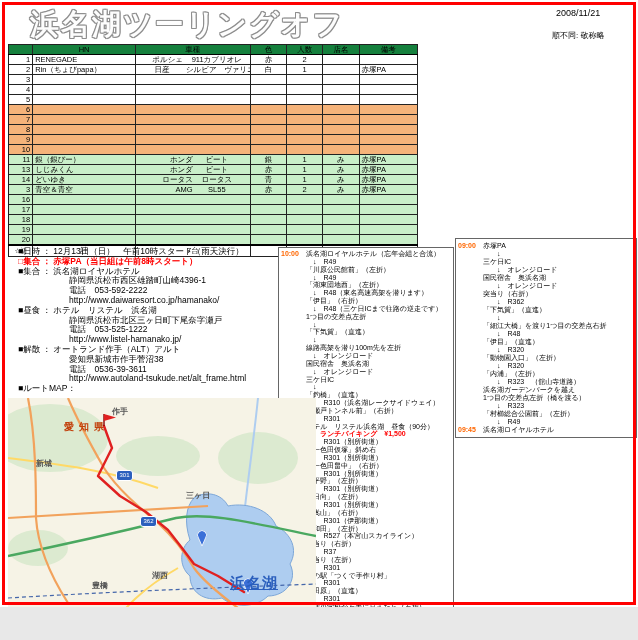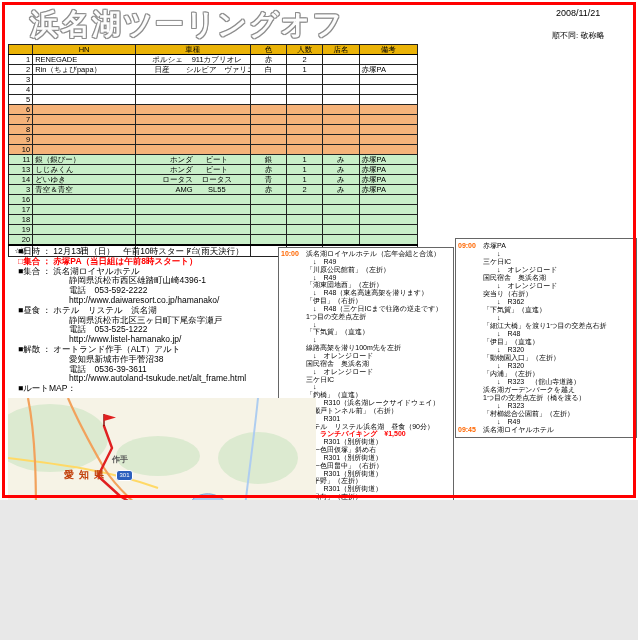--- a/index.html
+++ b/index.html
@@ -1,31 +1,31 @@
 <!DOCTYPE html>
 <html><head>
 <meta charset="utf-8">
 <style>
   html,body{margin:0;padding:0;background:#e8e8e8;}
-  .page{position:relative;width:638px;height:500px;background:#ffffff;overflow:hidden;
+  .page{position:relative;width:638px;height:607px;background:#ffffff;overflow:hidden;
         font-family:"Liberation Sans","DejaVu Sans",sans-serif;color:#000;}
   .frame{position:absolute;inset:2px;border:3px solid #ff0000;pointer-events:none;z-index:50;}
 
   
   .title{position:absolute;left:30px;top:5px;font-size:29px;font-weight:bold;letter-spacing:2px;color:#fdfdfd;
          text-shadow:1px 0 0 #8f8f8f,-1px 0 0 #8f8f8f,0 1px 0 #8f8f8f,0 -1px 0 #8f8f8f,
                      1px 1px 0 #8f8f8f,-1px -1px 0 #8f8f8f,1px -1px 0 #8f8f8f,-1px 1px 0 #8f8f8f;}
   .date{position:absolute;left:556px;top:8px;font-size:9px;}
   .sortnote{position:absolute;left:552px;top:30px;font-size:8px;}
 
   
   table.ptable{position:absolute;left:8px;top:44px;width:410px;border-collapse:collapse;table-layout:fixed;}
   .ptable th,.ptable td{border:1px solid #222;font-size:7.5px;font-weight:normal;
         height:9px;line-height:9px;padding:0 2px;overflow:hidden;white-space:nowrap;}
-  .ptable thead th{background:#eab308;text-align:center;border-bottom:1.5px solid #000;}
+  .ptable thead th{background:#15803d;text-align:center;border-bottom:1.5px solid #000;}
   .col-no{width:22px;text-align:right;}
   .col-hn{width:100px;text-align:left;}
   .col-car{width:112px;text-align:center;}
   .col-c{width:34px;text-align:center;}
   .col-note{width:56px;text-align:left;}
   .zone-white td{background:#ffffff;}
   .zone-orange td{background:#f5b37a;}
   .zone-green td{background:#c9efc9;}
   .maker{display:inline-block;width:48px;}
   .ptable tfoot td{border-top:2px solid #000;height:10px;line-height:10px;background:#fff;text-align:center;}
@@ -41,21 +41,21 @@
   .routebox.akatsuka{left:455px;top:238px;width:178px;height:195px;padding:3px 0 0 2px;}
   .rline{display:flex;white-space:pre;font-size:7px;line-height:7.85px;}
   .akatsuka .rline{line-height:8.0px;}
   .rtime{flex:none;width:25px;color:#ff6600;font-weight:bold;}
   .rtext{white-space:pre;}
   .rtext.red{color:#ff0000;font-weight:bold;}
 
   
   .map{position:absolute;left:8px;top:398px;width:308px;height:234px;background:#f6f3e6;overflow:hidden;}
   .map svg{position:absolute;left:0;top:0;}
-  .mlabel{position:absolute;white-space:nowrap;font-weight:bold;margin-top:48px;}
+  .mlabel{position:absolute;white-space:nowrap;font-weight:bold;}
   .badge{position:absolute;width:15px;height:9px;background:#2b5fbd;color:#fff;font-size:6px;line-height:9px;
          text-align:center;border-radius:3px;border:1px solid #fff;}
 </style>
 </head>
 <body>
 
 <div class="page">
   <div class="frame"></div>
 
   <div class="title">浜名湖ツーリングオフ</div>

